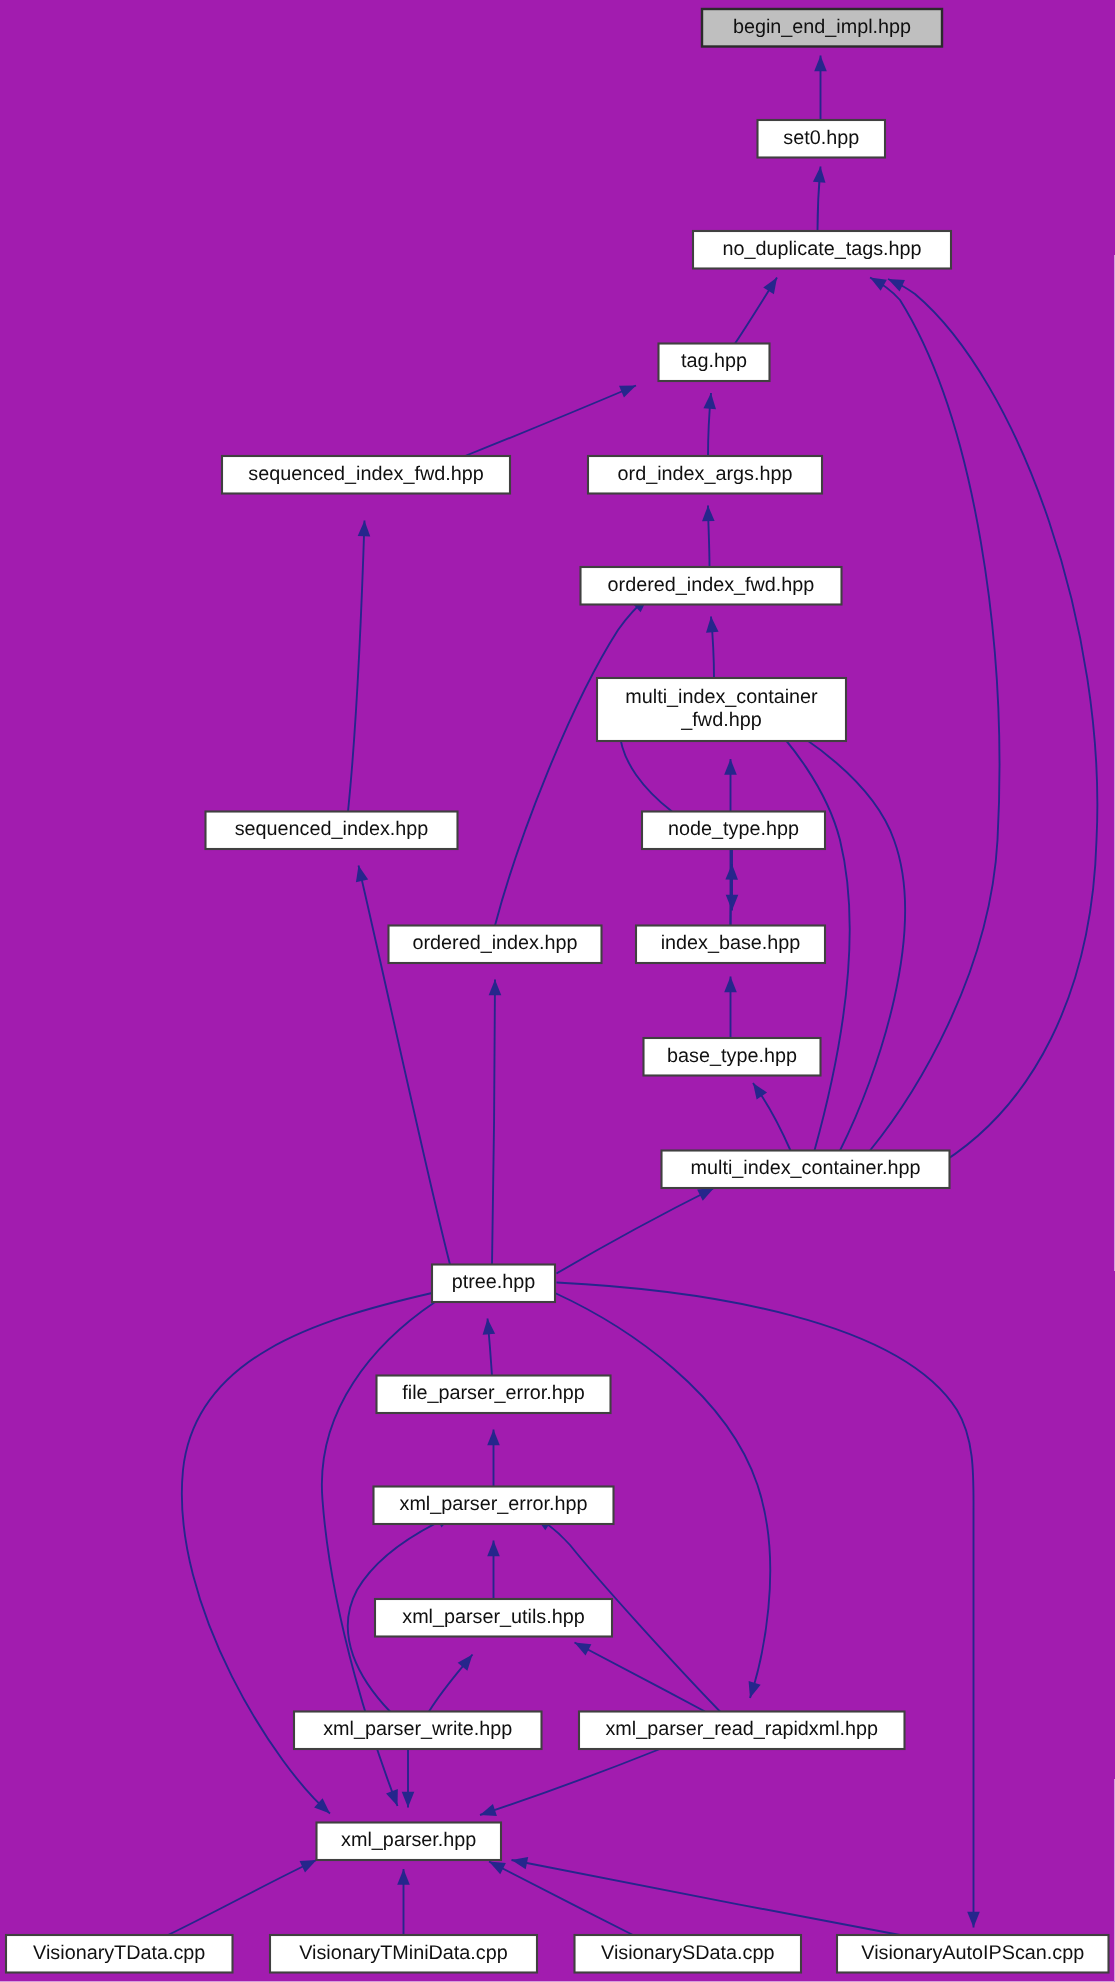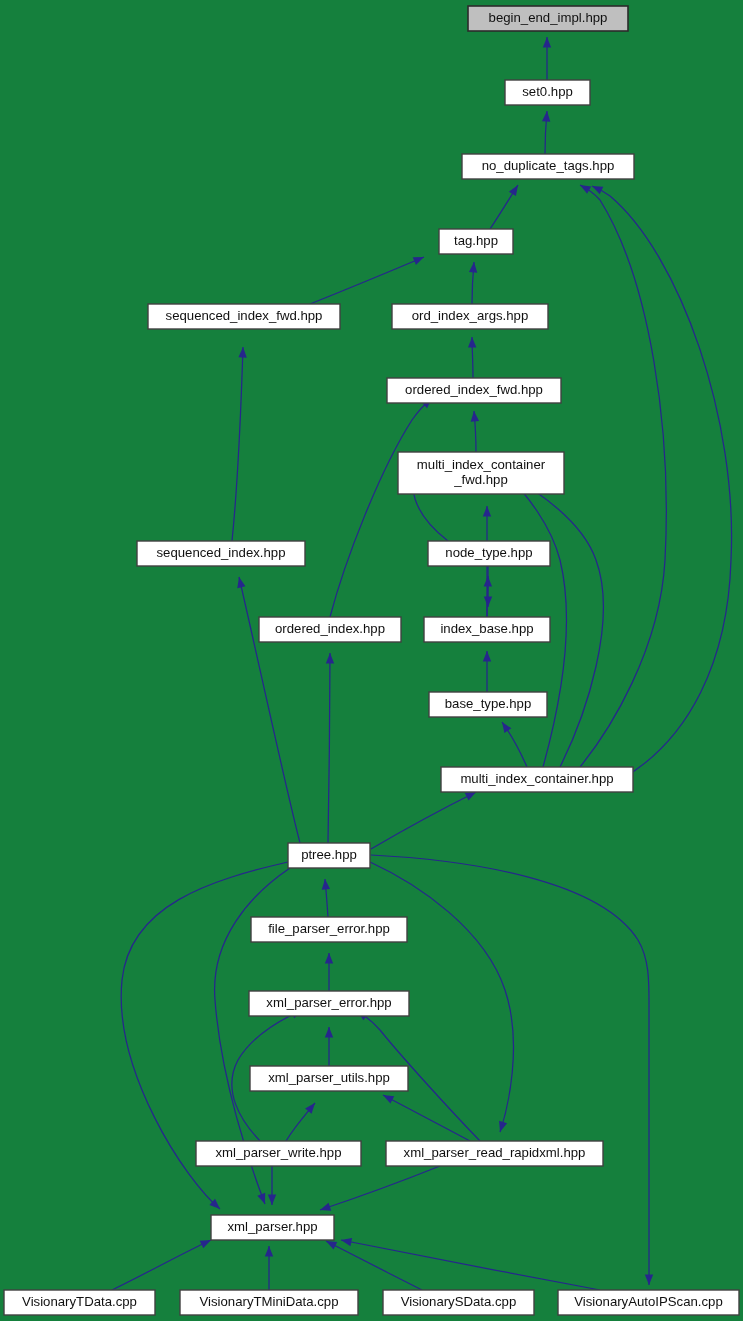--- a/index.html
+++ b/index.html
@@ -4,21 +4,21 @@
 <style>
   html, body {
     margin: 0;
     padding: 0;
     background: #ffffff;
   }
   #graph-root {
     position: relative;
     width: 743px;
     height: 1321px;
-    background: #15803d;
+    background: #a21caf;
     font-family: "Liberation Sans", sans-serif;
     overflow: hidden;
   }
   svg#dep-graph {
     display: block;
     width: 743px;
     height: 1321px;
   }
   .node-box {
     fill: #ffffff;

